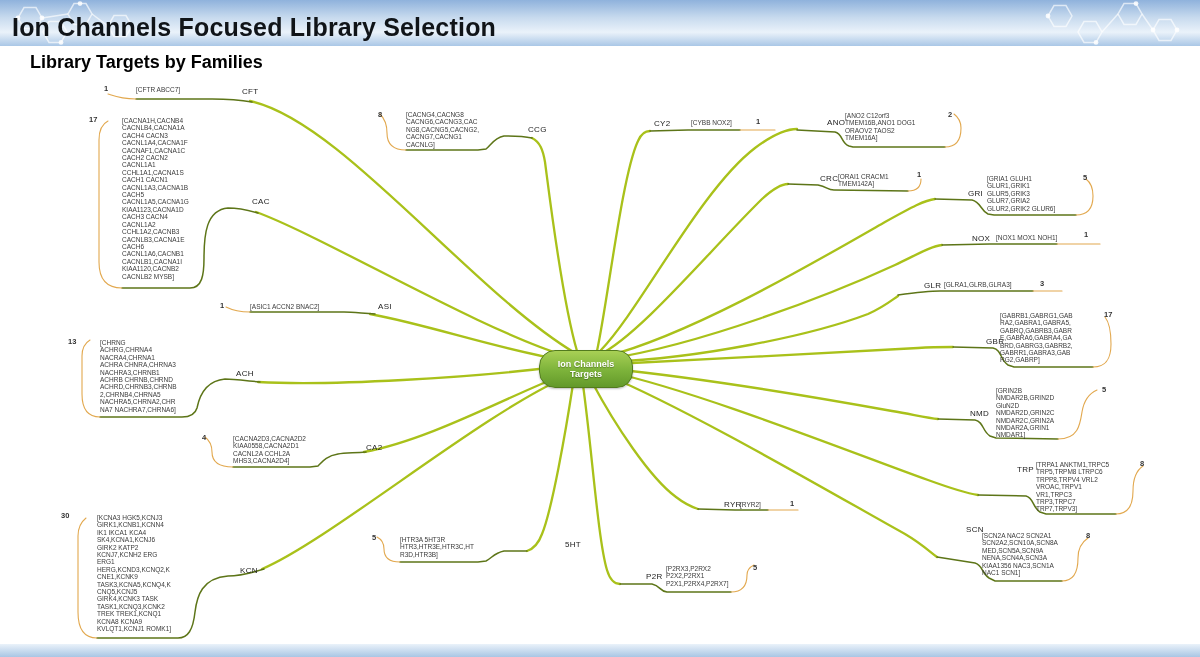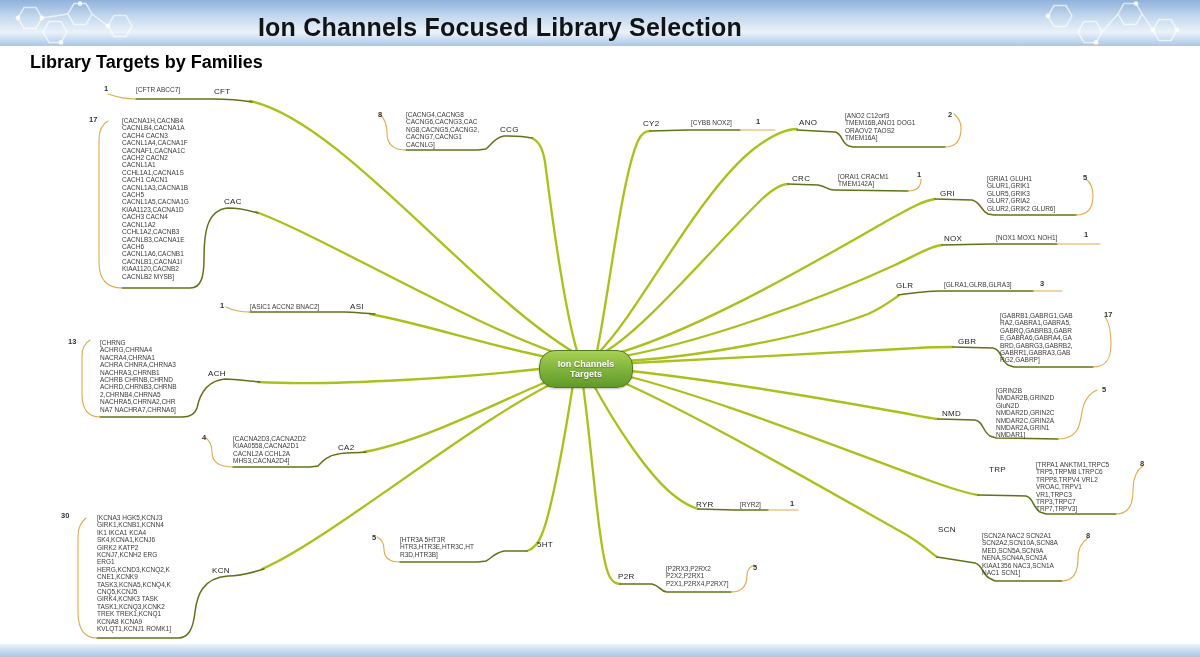--- a/index.html
+++ b/index.html
@@ -1,29 +1,29 @@
 <!DOCTYPE html>
 <html><head>
 <meta charset="utf-8">
 <style>
   html,body{margin:0;padding:0;}
   body{width:1200px;height:657px;position:relative;background:#ffffff;
        font-family:"Liberation Sans", sans-serif;overflow:hidden;}
   .header{position:absolute;left:0;top:0;width:1200px;height:46px;
     background:linear-gradient(180deg,#8fb2dc 0%,#c7daee 38%,#eaf2fa 70%,#aac7e6 100%);}
   .header svg{position:absolute;left:0;top:0;}
-  .title{position:absolute;left:0;top:13px;width:1000px;text-align:center;
+  .title{position:absolute;left:12px;top:13px;width:1000px;text-align:left;
     font-size:25px;font-weight:bold;color:#101418;letter-spacing:0.2px;}
   .subtitle{position:absolute;left:30px;top:52px;font-size:18px;font-weight:bold;color:#000;}
   .footer{position:absolute;left:0;bottom:0;width:1200px;height:13px;
     background:linear-gradient(180deg,#eaf2fa 0%,#a9c6e4 100%);}
   #map{position:absolute;left:0;top:0;}
   .count{position:absolute;font-size:7.5px;color:#333;font-weight:bold;}
   .genes{position:absolute;font-size:6.5px;line-height:7.4px;color:#3a3a3a;white-space:pre-line;}
-  .flabel{position:absolute;font-size:8px;color:#222;letter-spacing:0.3px;cursor:default;}
+  .flabel{position:absolute;font-size:8px;color:#222;letter-spacing:0.3px;cursor:default;margin-left:28px;}
   .center-node{position:absolute;left:539px;top:350px;width:92px;height:36px;
     background:linear-gradient(180deg,#a8d055 0%,#7cb23a 55%,#63992a 100%);
     border:1px solid #527a1e;border-radius:16px;box-shadow:0 1px 2px rgba(0,0,0,.25);
     display:flex;align-items:center;justify-content:center;text-align:center;
     font-size:9px;font-weight:bold;color:#fff;white-space:pre-line;line-height:10px;
     text-shadow:0 1px 1px rgba(0,0,0,.3);}
 </style>
 </head>
 <body>
 
@@ -212,21 +212,21 @@
 CACNG7,CACNG1
 CACNLG]</div>
 <span class="flabel" style="left:500px;top:125px">CCG</span>
 
 <span class="count" style="left:372px;top:533px">5</span>
 <div class="genes" style="left:400px;top:536px">[HTR3A 5HT3R
 HTR3,HTR3E,HTR3C,HT
 R3D,HTR3B]</div>
 <span class="flabel" style="left:537px;top:540px">5HT</span>
 
-<span class="flabel" style="left:643px;top:119px">CY2</span>
+<span class="flabel" style="left:626px;top:119px">CY2</span>
 <div class="genes" style="left:691px;top:119px">[CYBB NOX2]</div>
 <span class="count" style="left:756px;top:117px">1</span>
 
 <span class="flabel" style="left:799px;top:118px">ANO</span>
 <div class="genes" style="left:845px;top:112px">[ANO2 C12orf3
 TMEM16B,ANO1 DOG1
 ORAOV2 TAOS2
 TMEM16A]</div>
 <span class="count" style="left:948px;top:110px">2</span>
 

